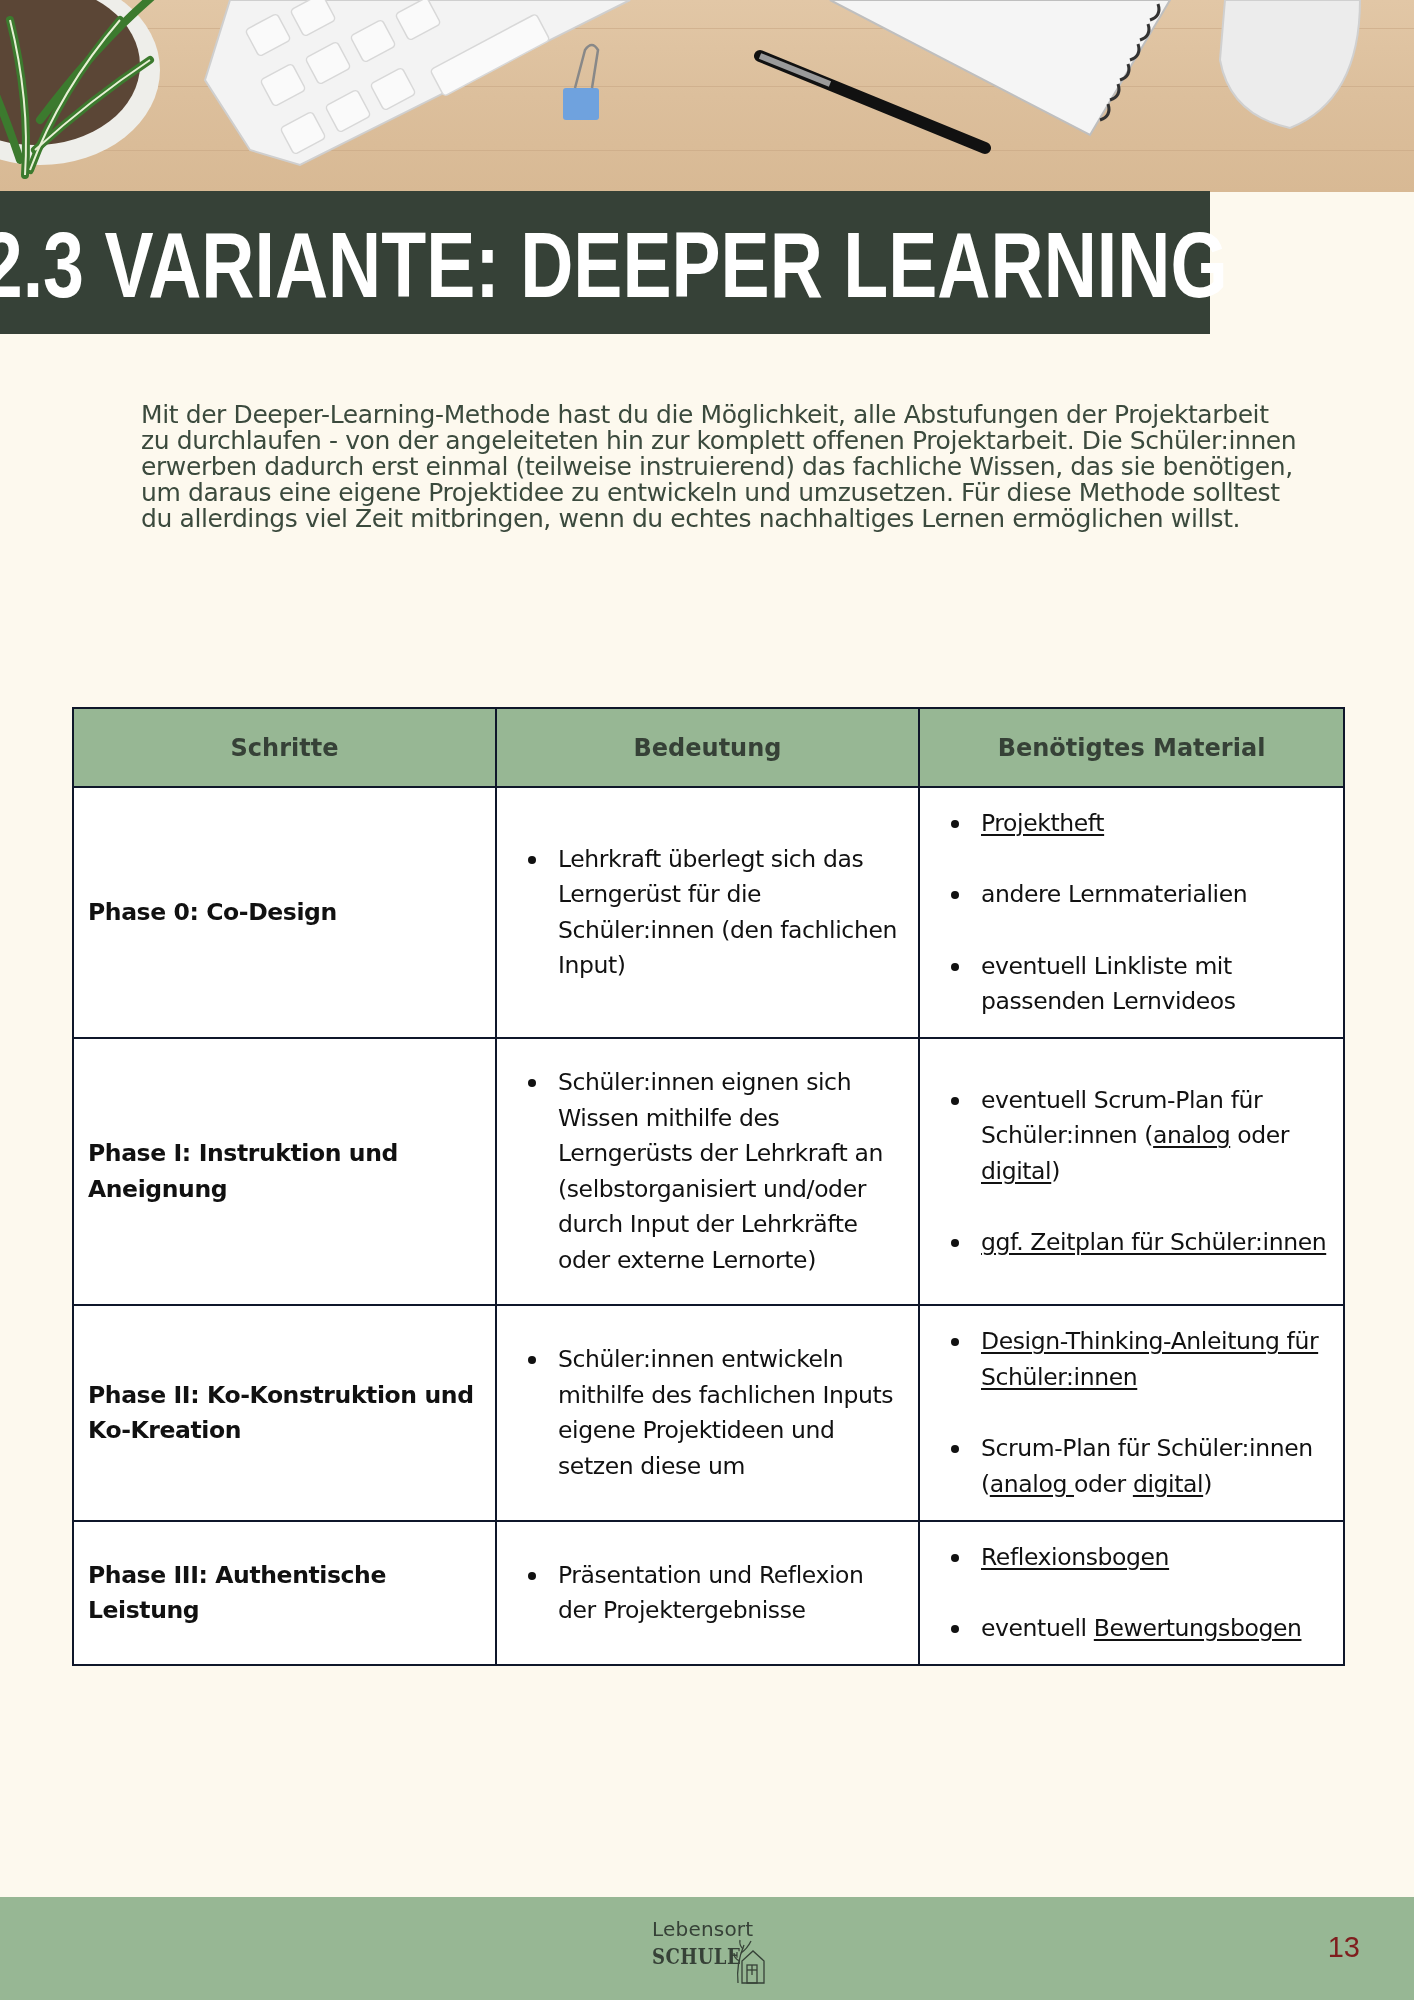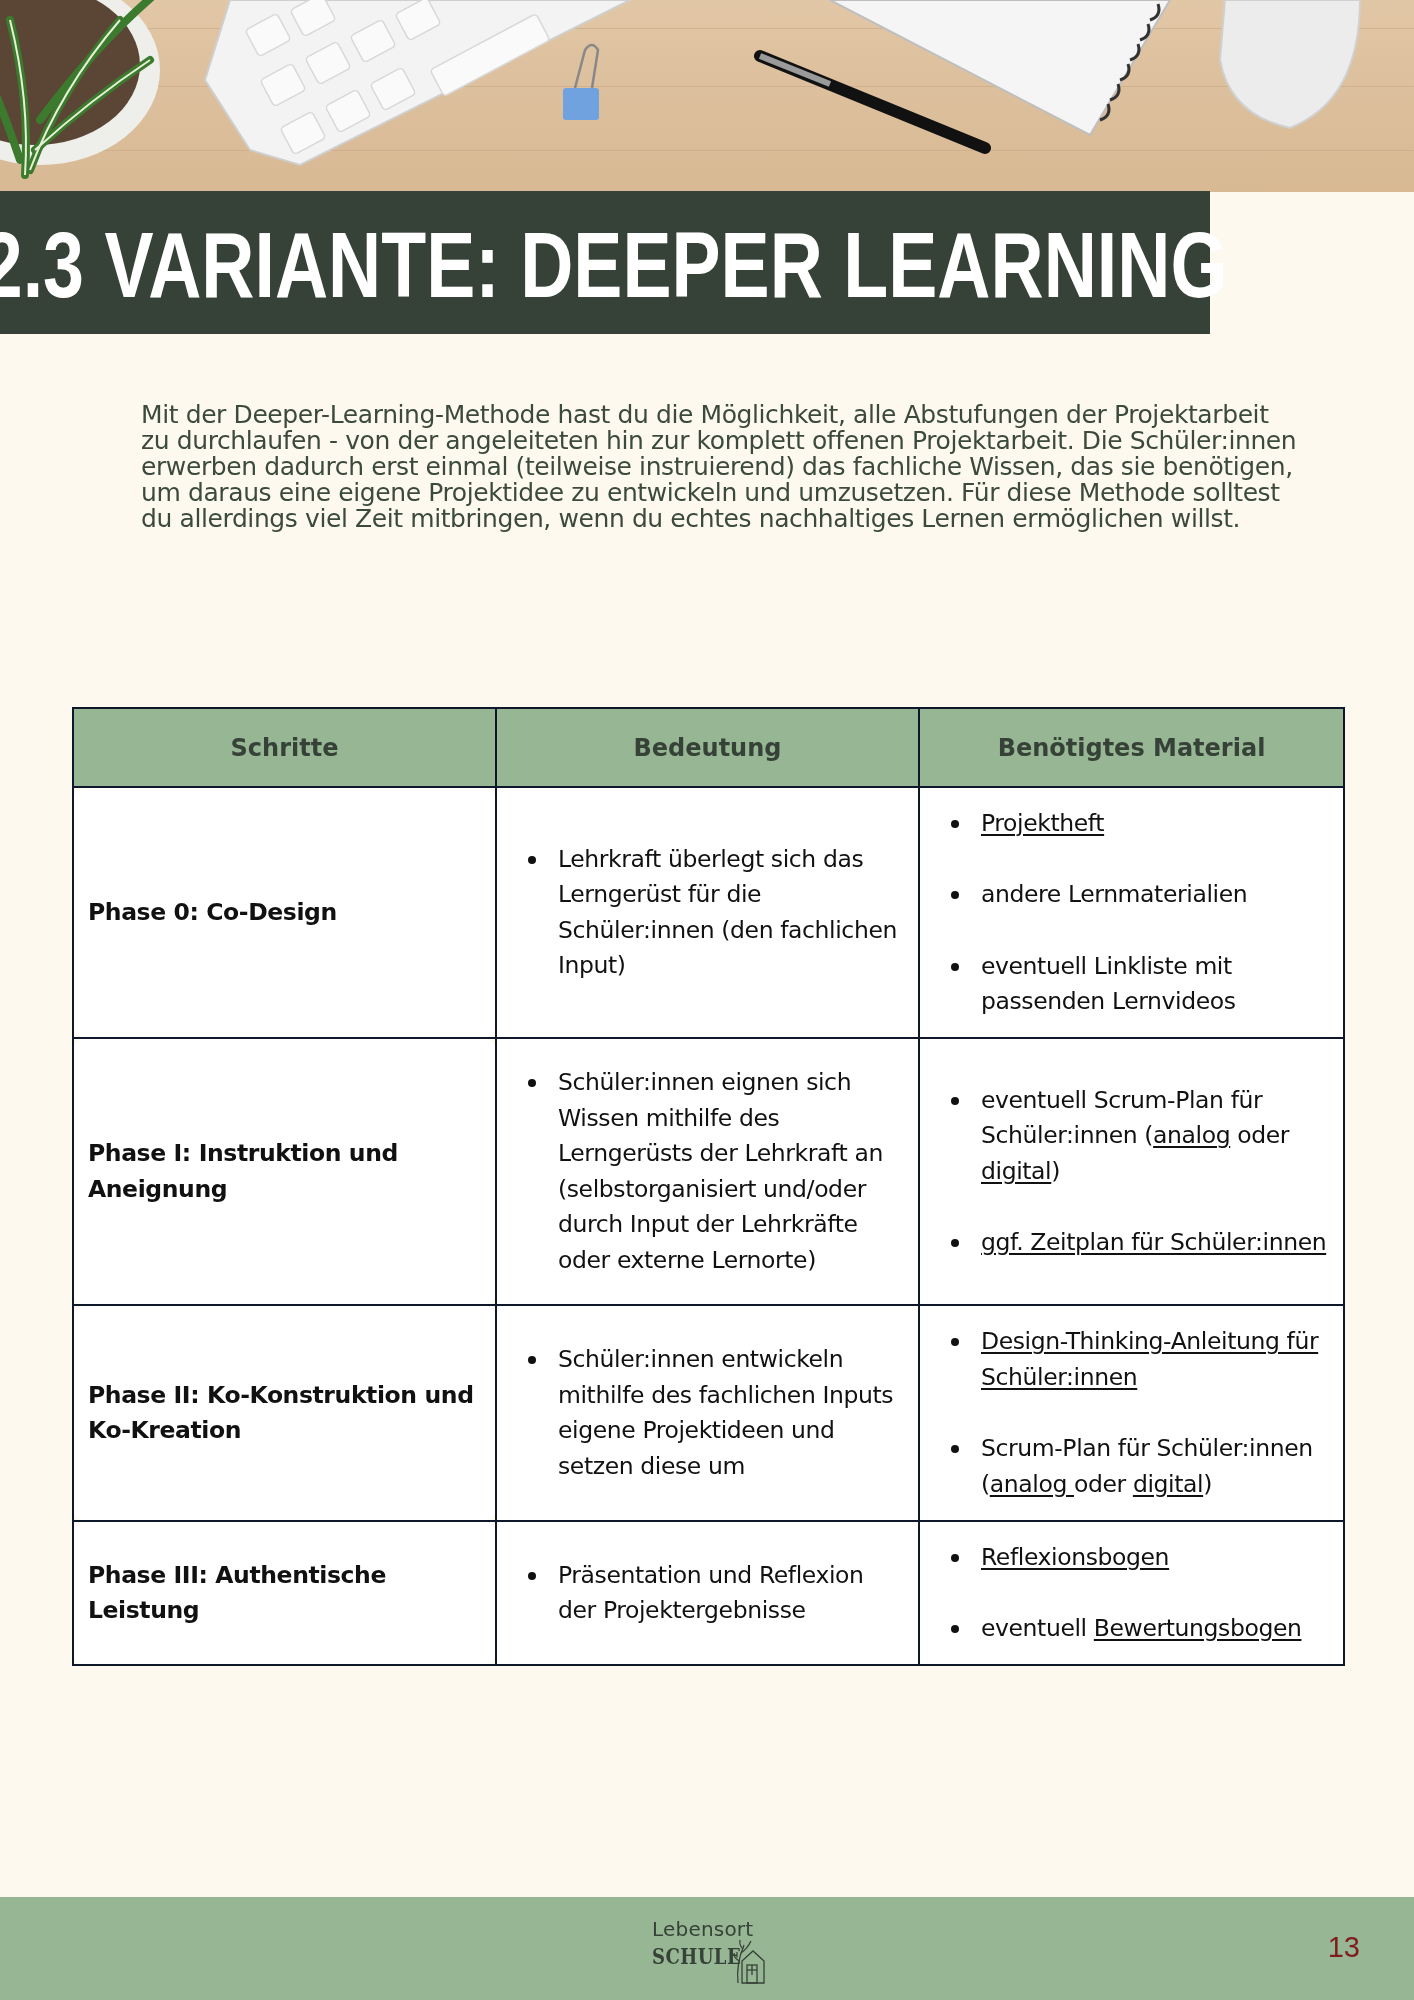--- a/index.html
+++ b/index.html
@@ -71,21 +71,20 @@
     background: #ffffff;
     font-family: "DejaVu Sans", sans-serif;
     font-size: 23.5px;
     line-height: 35.5px;
     color: #111;
     letter-spacing: -0.4px;
   }
   .tbl td.step {
     font-weight: 700;
     padding: 14px 14px;
-    border-radius: 14px;
   }
   .tbl td.meaning, .tbl td.material { padding: 0 12px 0 14px; }
   .tbl ul { list-style: none; }
   .tbl li {
     position: relative;
     padding-left: 47px;
   }
   .tbl li::before {
     content: "";
     position: absolute; left: 17px; top: 14px;

